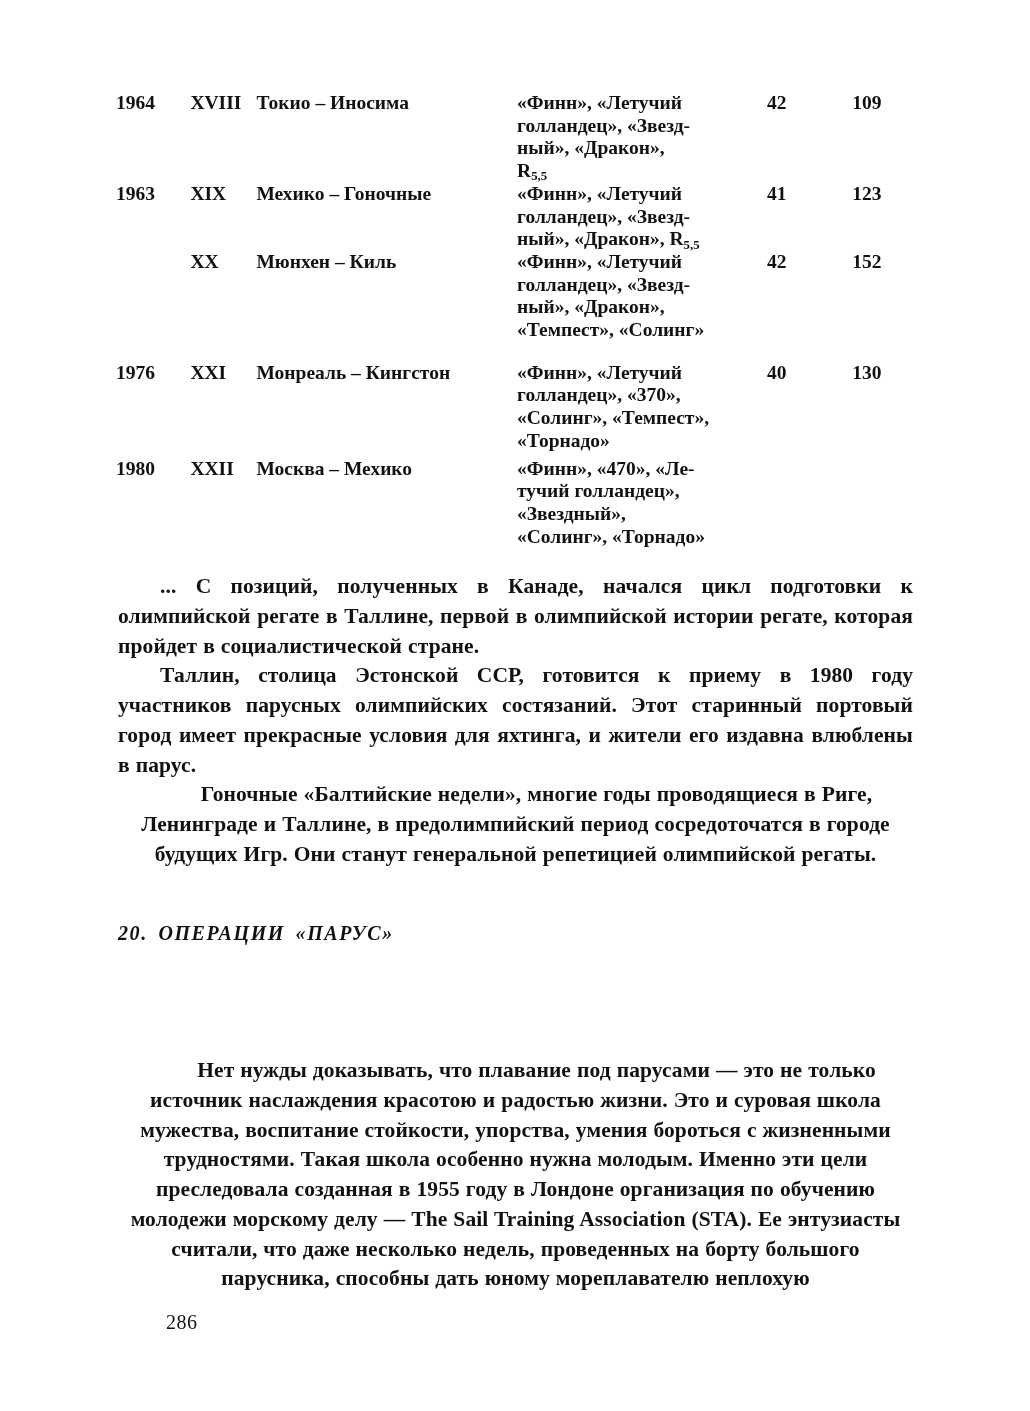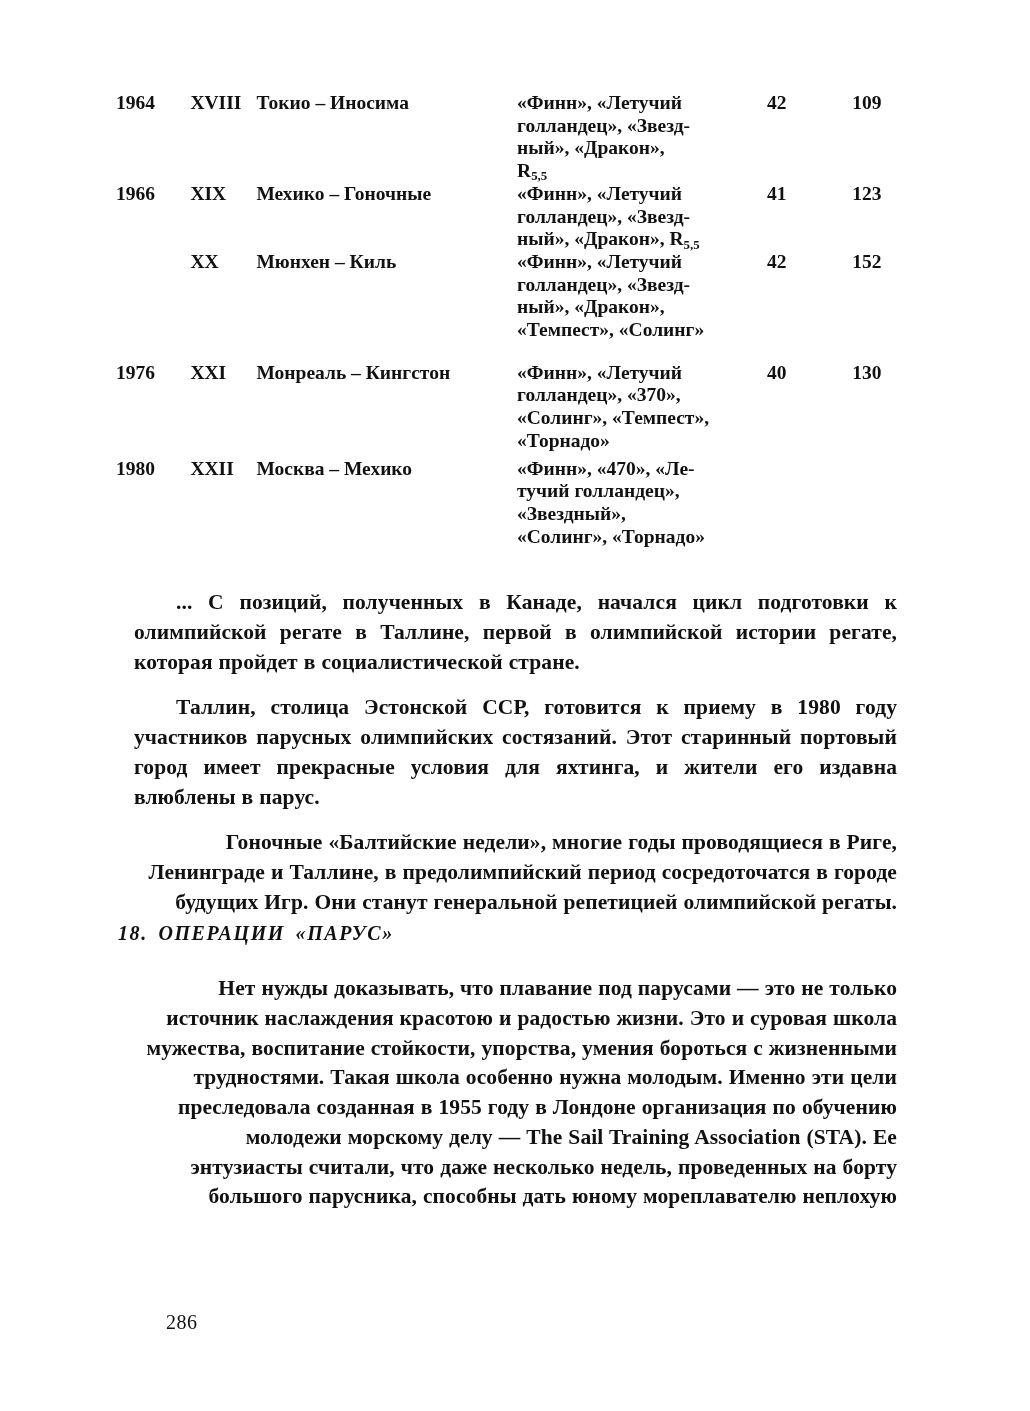--- a/index.html
+++ b/index.html
@@ -60,35 +60,35 @@
     font-weight: bold;
   }
 
   
   .body-block {
     position: absolute;
     left: 118px;
     width: 795px;
   }
   p.para {
-    margin: 16px;
+    margin: 0;
     font-size: 21.5px;
     line-height: 1.385;
     text-align: justify;
     text-indent: 42px;
     font-weight: bold;
     letter-spacing: 0.1px;
     word-spacing: 0.5px;
     -webkit-hyphens: none;
     hyphens: none;
   }
-  p.para:last-child { text-align: right; }
+  p.para:last-child { text-align: center; }
 
   .block-1 { top: 572px; }
-  .block-2 { top: 958px; }
+  .block-2 { top: 1056px; }
 
   
   .section-heading {
     position: absolute;
     left: 118px;
     top: 922px;
     font-size: 20px;
     font-weight: bold;
     font-style: italic;
     letter-spacing: 1.6px;
@@ -122,21 +122,21 @@
           <span class="boats">«Финн», «Летучий</span>
           <span class="boats">голландец», «Звезд-</span>
           <span class="boats">ный», «Дракон»,</span>
           <span class="boats">R<sub>5,5</sub></span>
         </td>
         <td class="col-n1">42</td>
         <td class="col-n2">109</td>
       </tr>
 
       <tr class="table-row">
-        <td class="col-year">1966</td>
+        <td class="col-year">1963</td>
         <td class="col-roman">XIX</td>
         <td class="col-city">Мехико – Гоночные</td>
         <td class="col-boats">
           <span class="boats">«Финн», «Летучий</span>
           <span class="boats">голландец», «Звезд-</span>
           <span class="boats">ный», «Дракон», R<sub>5,5</sub></span>
         </td>
         <td class="col-n1">41</td>
         <td class="col-n2">123</td>
       </tr>
@@ -185,21 +185,21 @@
 
     </tbody>
   </table>
 
   <div class="body-block block-1">
     <p class="para">... С позиций, полученных в Канаде, начался цикл подготовки к олимпийской регате в Таллине, первой в олимпийской истории регате, которая пройдет в социалистической стране.</p>
     <p class="para">Таллин, столица Эстонской ССР, готовится к приему в 1980 году участников парусных олимпийских состязаний. Этот старинный портовый город имеет прекрасные условия для яхтинга, и жители его издавна влюблены в парус.</p>
     <p class="para">Гоночные «Балтийские недели», многие годы проводящиеся в Риге, Ленинграде и Таллине, в предолимпийский период сосредоточатся в городе будущих Игр. Они станут генеральной репетицией олимпийской регаты.</p>
   </div>
 
-  <div class="section-heading">18. ОПЕРАЦИИ «ПАРУС»</div>
+  <div class="section-heading">20. ОПЕРАЦИИ «ПАРУС»</div>
 
   <div class="body-block block-2">
     <p class="para">Нет нужды доказывать, что плавание под парусами — это не только источник наслаждения красотою и радостью жизни. Это и суровая школа мужества, воспитание стойкости, упорства, умения бороться с жизненными трудностями. Такая школа особенно нужна молодым. Именно эти цели преследовала созданная в 1955 году в Лондоне организация по обучению молодежи морскому делу — The Sail Training Association (STA). Ее энтузиасты считали, что даже несколько недель, проведенных на борту большого парусника, способны дать юному мореплавателю неплохую</p>
   </div>
 
   <div class="page-number">286</div>
 
 </div>
 
 </body></html>

